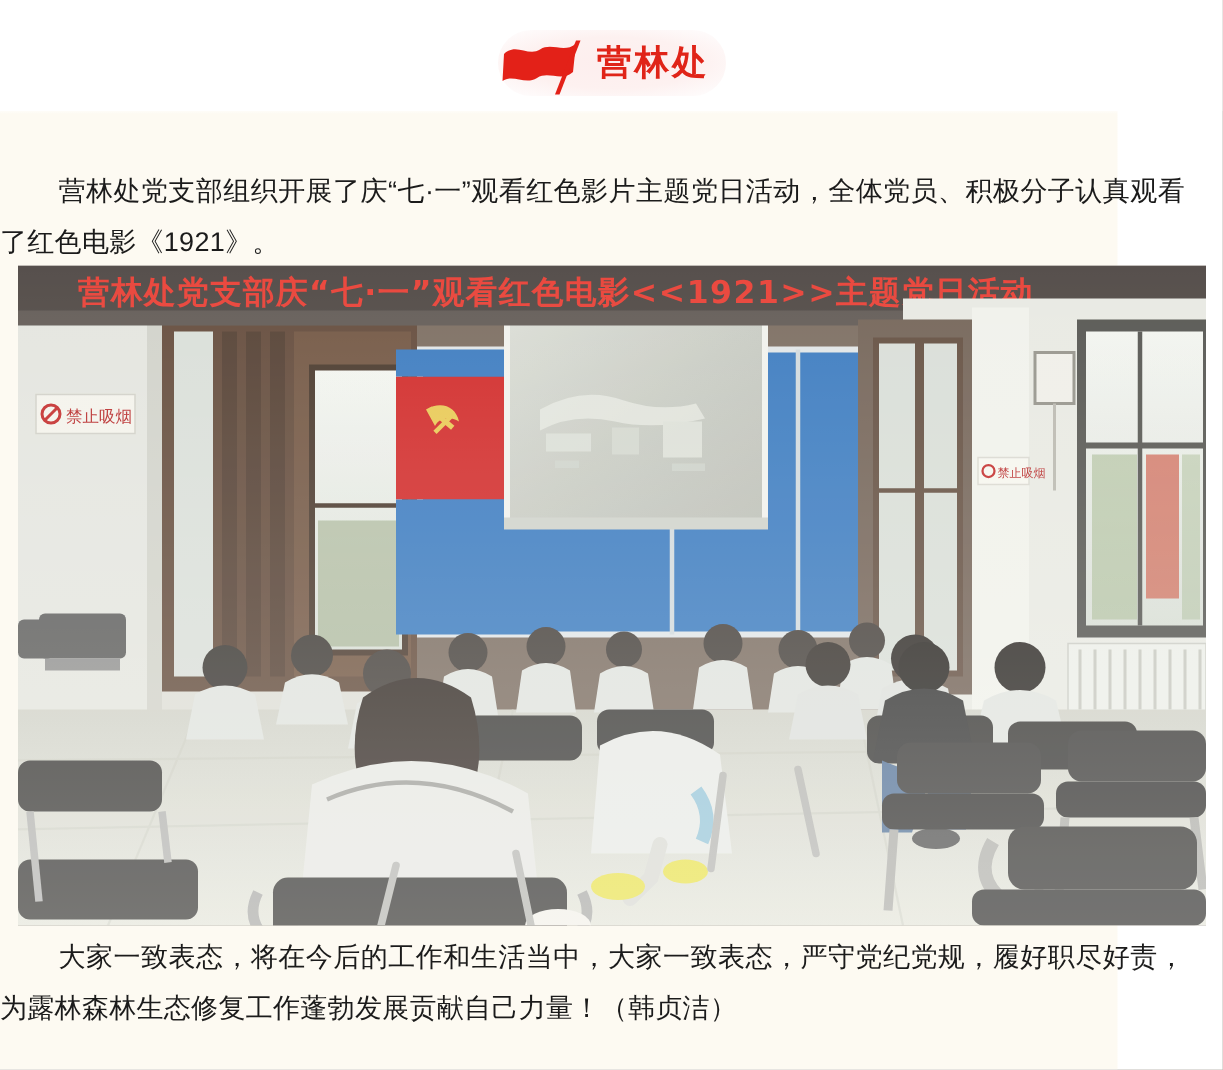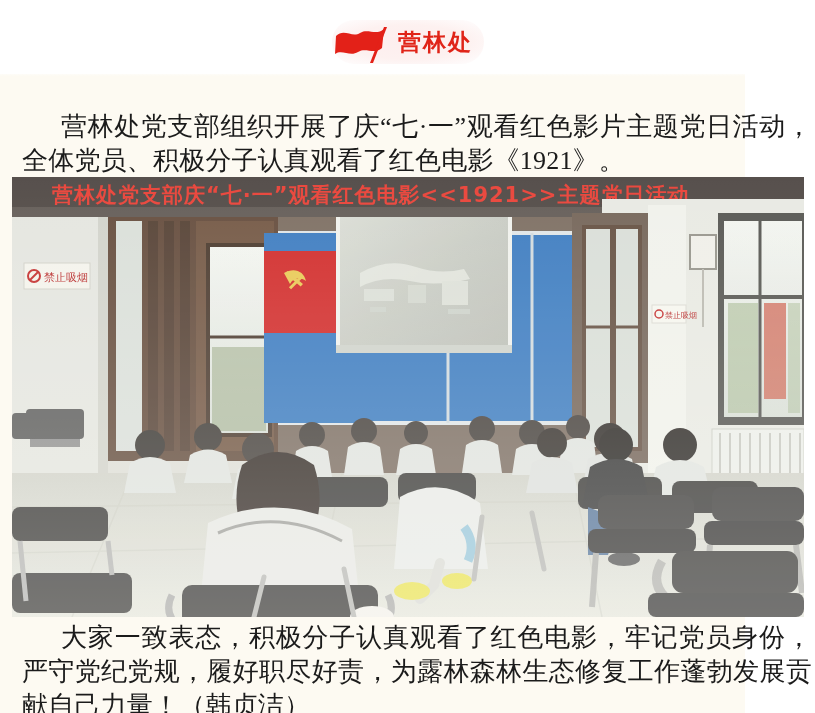--- a/index.html
+++ b/index.html
@@ -55,24 +55,24 @@
     font-weight: bold;
     letter-spacing: 2px;
     color: #e02418;
     line-height: 30px;
     white-space: nowrap;
   }
 
   
   .para {
     position: absolute;
-    left: 22px;
+    left: 0;
     width: 790px;
-    font-family: Liberation Serif, serif;
-    font-size: 26px;
+    font-family: Liberation Sans, sans-serif;
+    font-size: 18px;
     line-height: 34px;
     color: #1b1b1b;
     text-align: justify;
     text-indent: 39px;
     letter-spacing: 0.2px;
   }
   .para-top { top: 110px; }
   .para-bottom { top: 621px; }
 
   
@@ -363,15 +363,15 @@
         <path d="M332 392 l10 48"></path>
         <path d="M470 340 l-8 62"></path>
         <path d="M520 336 l12 56"></path>
       </g>
 
       <rect x="0" y="0" width="792" height="440" fill="url(#hazeG)"></rect>
       <rect x="0" y="0" width="792" height="440" fill="#fdfdfa" opacity="0.10"></rect>
     </svg>
   </div>
 
-  <div class="para para-bottom">大家一致表态，积极分子认真观看了红色电影，牢记党员身份，严守党纪党规，履好职尽好责，为露林森林生态修复工作蓬勃发展贡献自己力量！（韩贞洁）</div>
+  <div class="para para-bottom">大家一致表态，将在今后的工作和生活当中，大家一致表态，严守党纪党规，履好职尽好责，为露林森林生态修复工作蓬勃发展贡献自己力量！（韩贞洁）</div>
 
 </div>
 
 </body></html>

